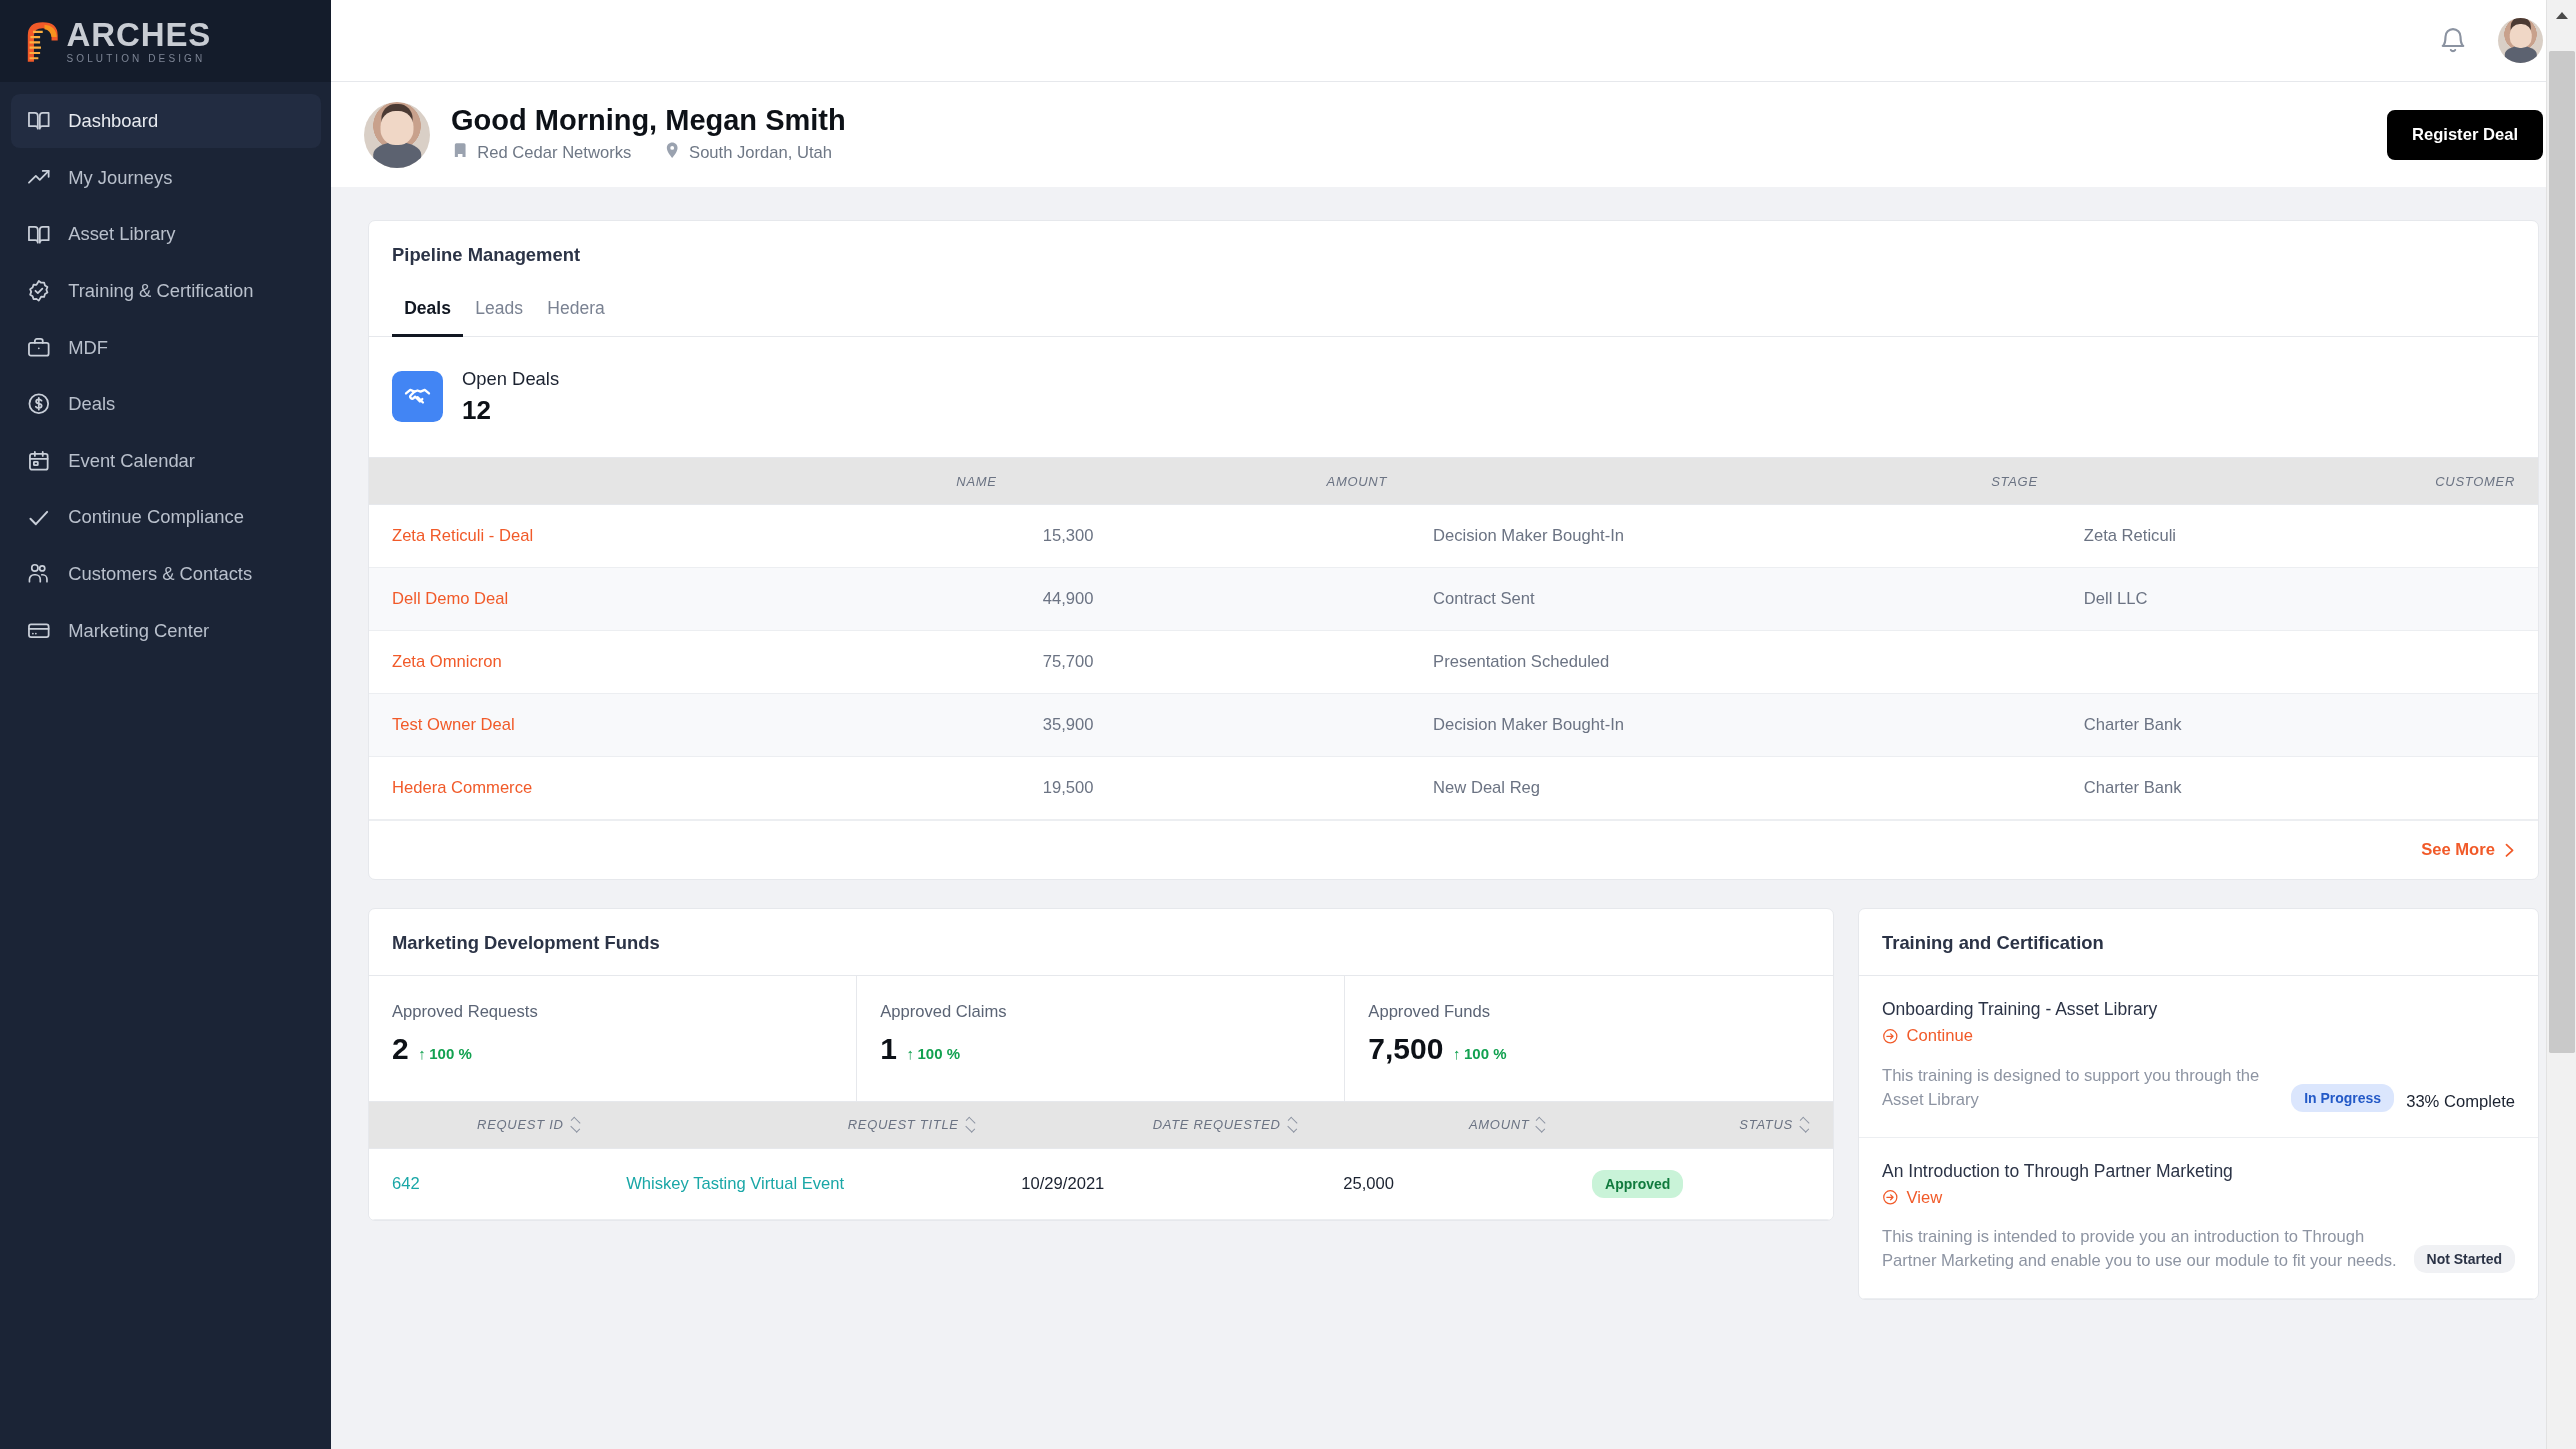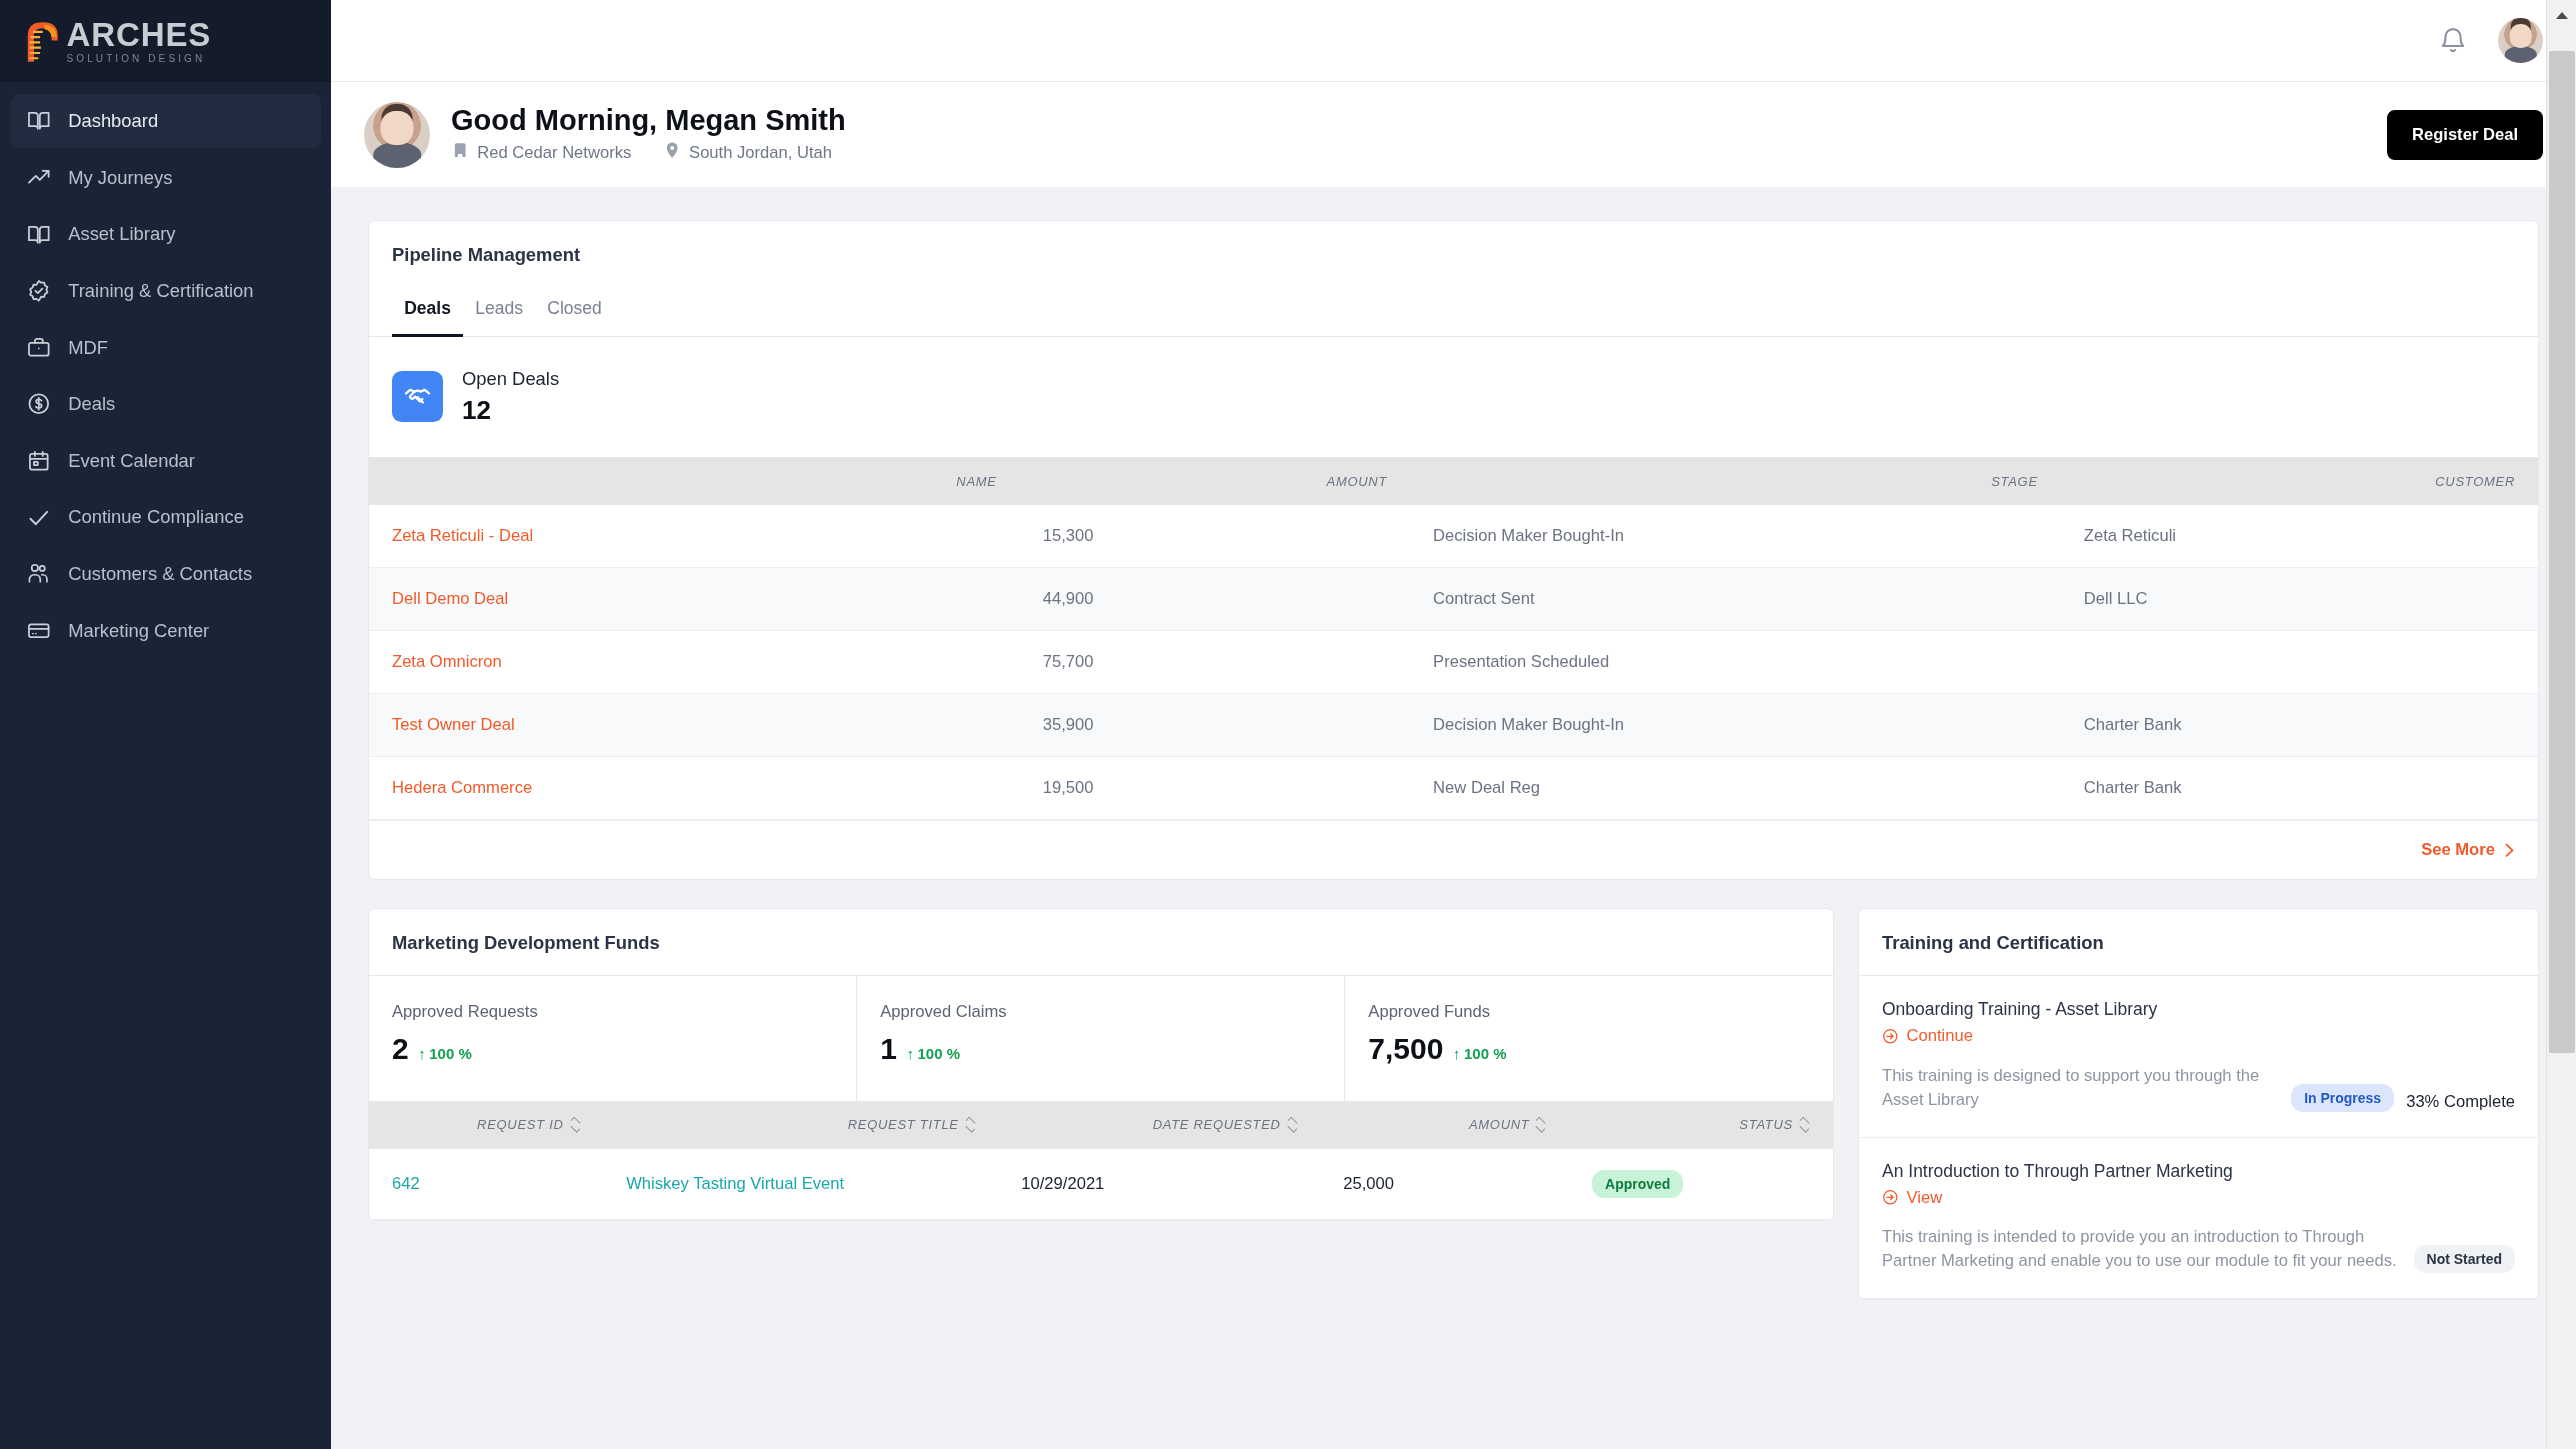--- a/index.html
+++ b/index.html
@@ -336,21 +336,21 @@
 
     <div class="scrollarea">
 
       <section class="card">
         <div class="card-title-row">
           <div class="card-title">Pipeline Management</div>
         </div>
         <div class="tabs">
           <div class="tab active">Deals</div>
           <div class="tab">Leads</div>
-          <div class="tab">Closed</div>
+          <div class="tab">Hedera</div>
         </div>
         <div class="kpis">
           <div class="kpi">
             <div class="kpi-icon" style="background:#4285f4">
               <svg viewBox="0 0 24 24" stroke-linecap="round" stroke-linejoin="round">
                   <path d="M2.5 9.5L6 6.5l3.5 1.5 2.5-1 2.5 1L18 6.5l3.5 3"></path>
                   <path d="M9.5 8l-3 3a1.6 1.6 0 002.3 2.3l1.2-1.2 2 2 2 2 2-2"></path>
                   <path d="M12 12.5l2.5 2.5M14.5 15l2 2"></path>
                 </svg>
             </div>

